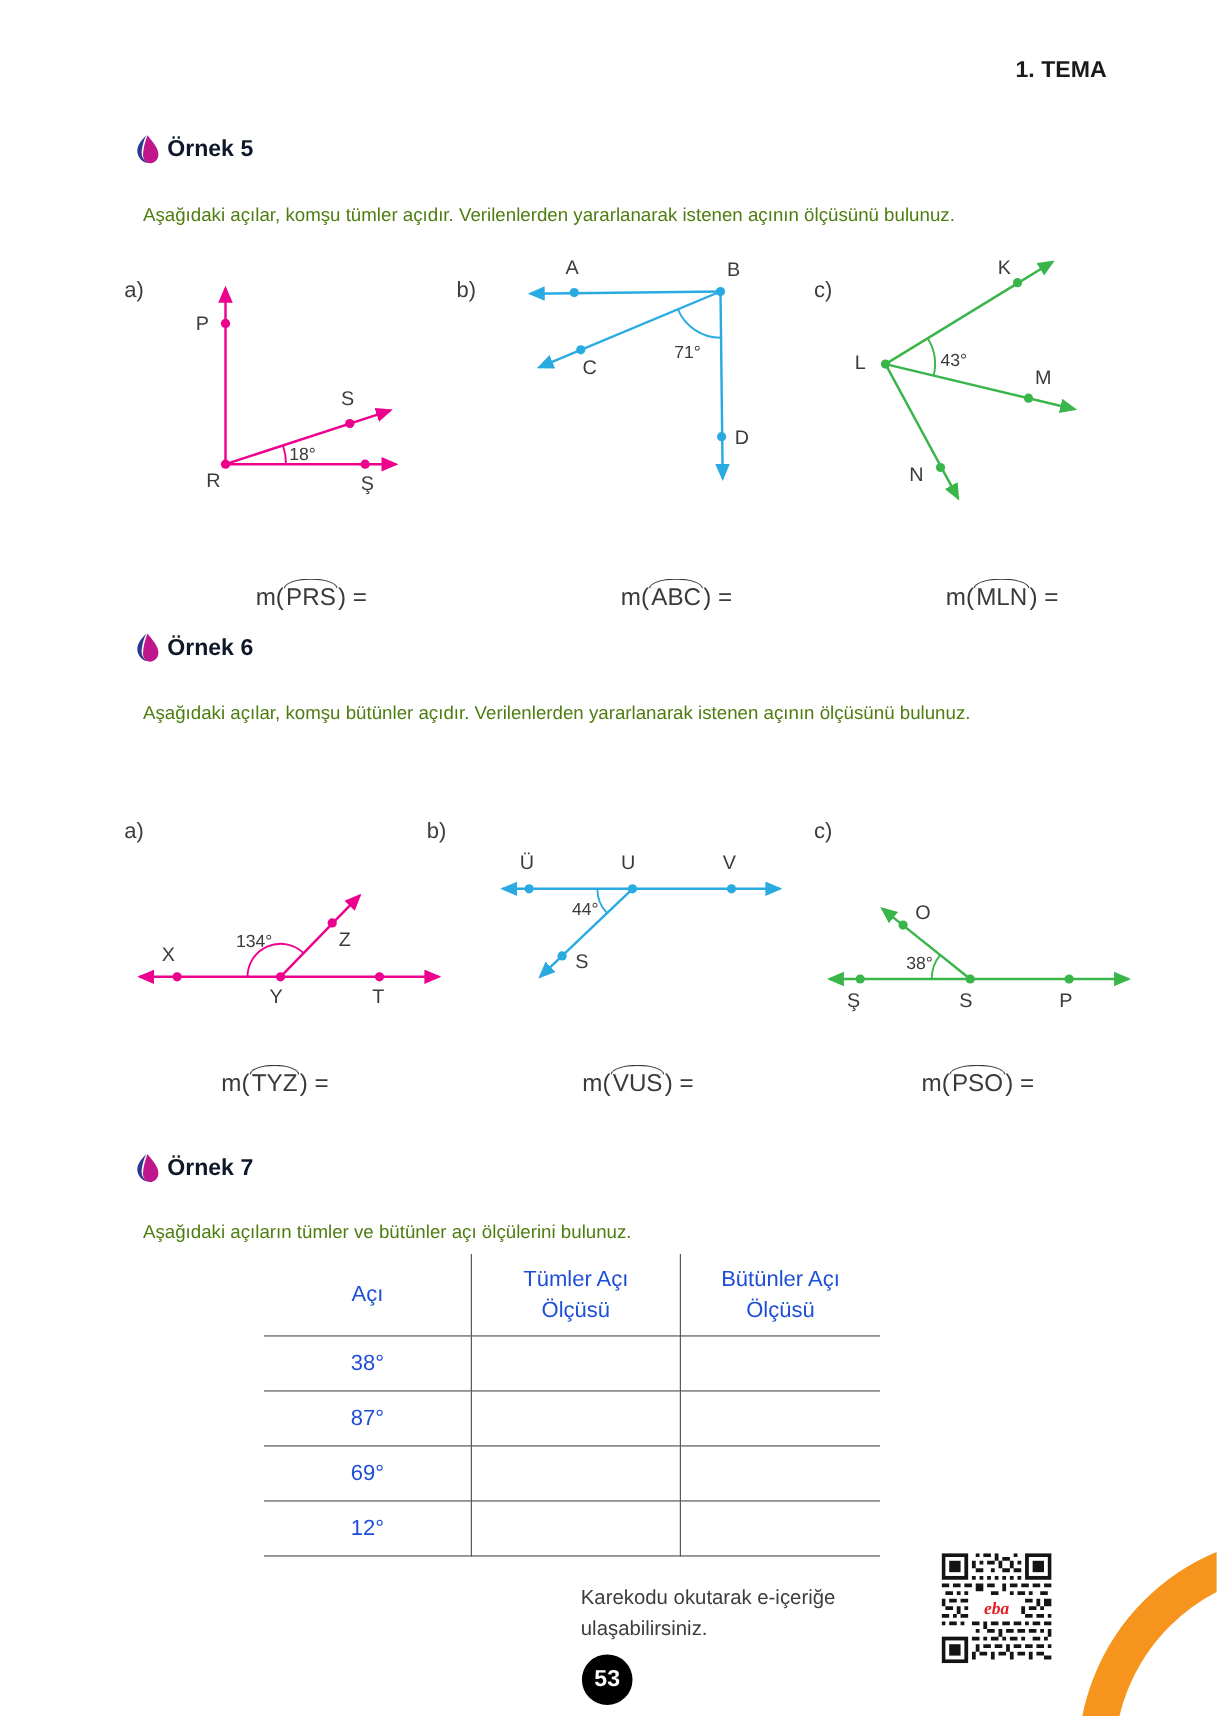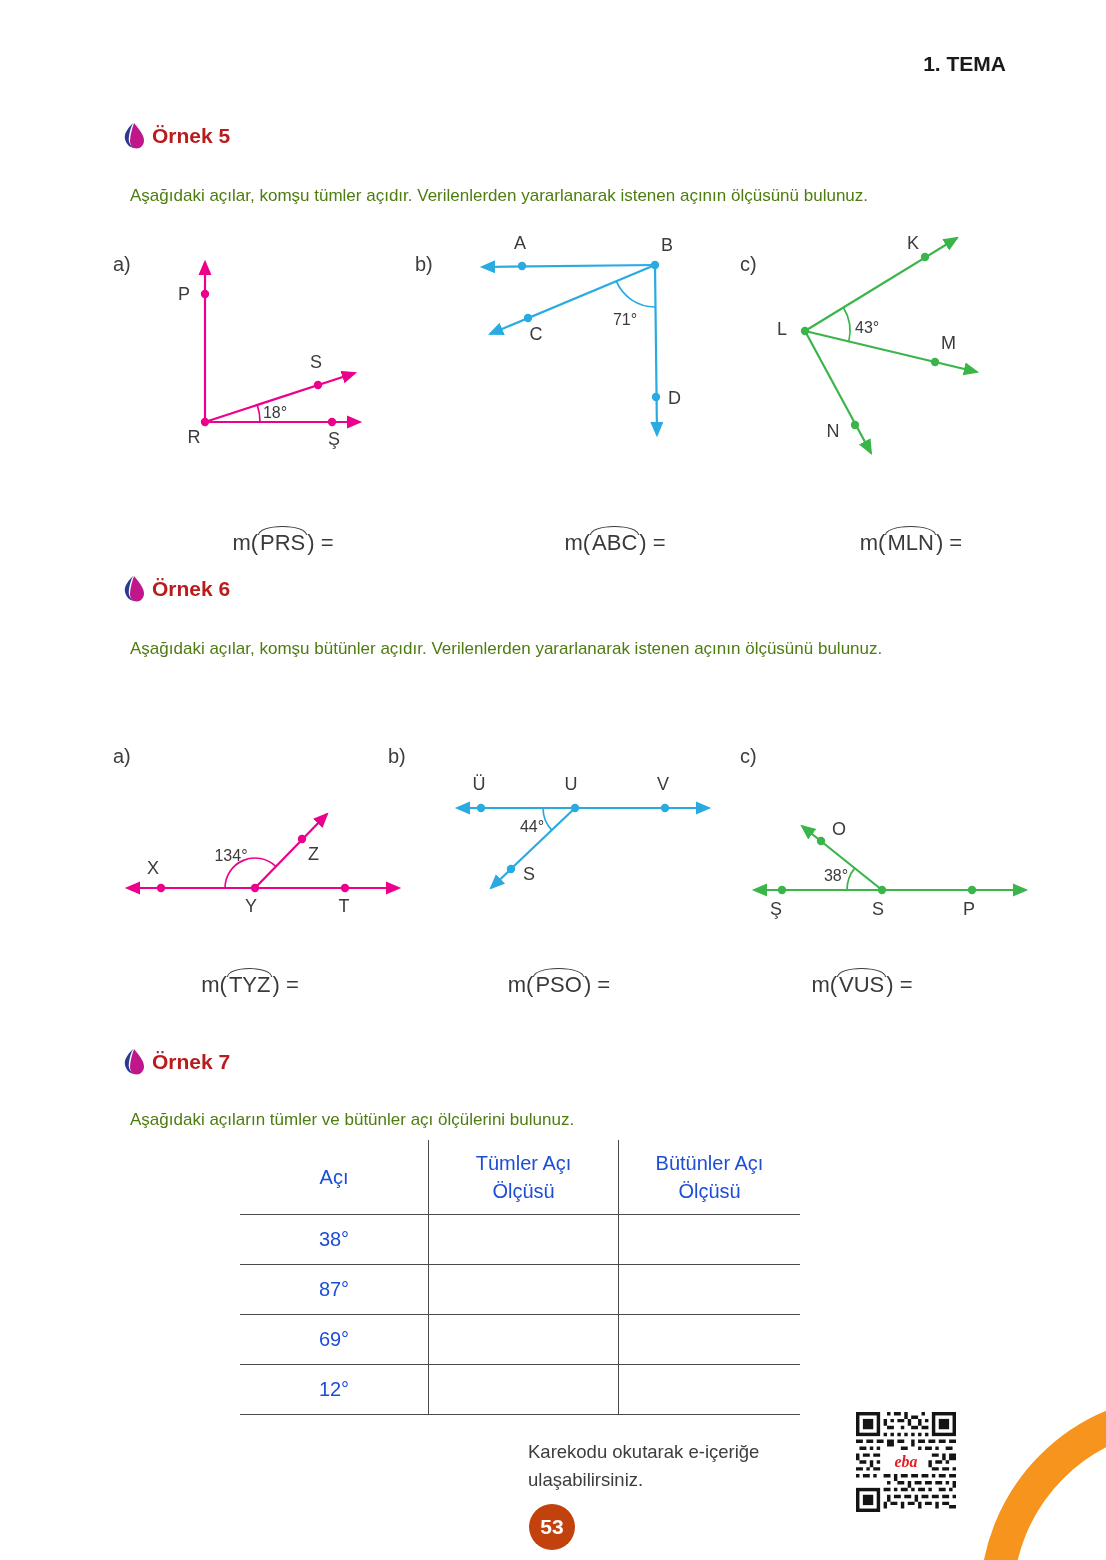--- a/index.html
+++ b/index.html
@@ -6,21 +6,21 @@
   .page{position:relative;width:1106px;height:1560px;background:#ffffff;overflow:hidden;
         font-family:"Liberation Sans",sans-serif;color:#3b3b3b;}
   .tema-header{position:absolute;top:52px;right:100px;font-size:21px;font-weight:700;color:#1a1a1a;text-align:center;}
 
   .ornek{position:absolute;left:100px;width:912px;}
   #ornek5{top:122px;height:445px;}
   #ornek6{top:575px;height:455px;}
   #ornek7{top:1048px;height:380px;}
 
   .ornek-head{position:absolute;top:0;left:22px;display:flex;align-items:center;gap:4px;}
-  .ornek-title{font-size:21px;font-weight:700;color:#b91c1c;}
+  .ornek-title{font-size:21px;font-weight:700;color:#0f172a;}
   .drop-icon{display:inline-block;width:26px;height:27px;}
 
   .desc{position:absolute;top:44px;left:14px;width:896px;margin:16px;
         font-size:17px;line-height:1.62;color:#4d7c0f;}
   #ornek7 .desc{top:42px;}
 
   .fig-row,.ans-row{position:absolute;left:0;display:flex;width:912px;}
   #ornek5 .fig-row{top:101px;}
   #ornek5 .ans-row{top:385px;margin-top:23px;}
   #ornek6 .fig-row{top:170px;}
@@ -46,21 +46,21 @@
         grid-template-columns:188px 190px 182px;font-size:20px;color:#1d4ed8;}
   .angle-table>div{display:flex;align-items:center;justify-content:center;}
   .angle-table .th{height:74px;border-bottom:1.7px solid #4a4a4a;flex-direction:column;line-height:1.4;}
   .angle-table .td{height:49px;border-bottom:1.7px solid #4a4a4a;}
   .angle-table .vline{border-left:1.7px solid #4a4a4a;}
 
   .qr-caption{position:absolute;top:1438px;right:258px;width:320px;
         font-size:18.5px;line-height:1.5;color:#3d3d3d;}
   .qr{position:absolute;left:856px;top:1412px;width:100px;height:100px;}
   .page-badge{position:absolute;left:529px;top:1504px;width:46px;height:46px;border-radius:50%;
-        background:#c2410c;color:#fff;font-size:21px;font-weight:700;
+        background:#000000;color:#fff;font-size:21px;font-weight:700;
         display:flex;align-items:center;justify-content:center;}
   .corner-arc{position:absolute;left:980px;top:1395px;width:344px;height:344px;
         border:33px solid #f7941d;border-radius:50%;box-sizing:content-box;}
 </style>
 </head>
 <body>
 
 <div class="page">
 
   <div class="tema-header">1. TEMA</div>
@@ -241,22 +241,22 @@
           <text x="138" y="130" text-anchor="middle">S</text>
           <text x="229" y="130" text-anchor="middle">P</text>
           <text x="92" y="50" text-anchor="start">O</text>
           <text class="ang" x="96" y="96" text-anchor="middle">38°</text>
         </svg>
       </div>
     </div>
 
     <div class="ans-row">
       <div class="ans-col c1"><span class="ans"><span>m(</span><span class="overarc">TYZ</span><span>) =</span></span></div>
+      <div class="ans-col c2"><span class="ans" style="transform:translateX(15px)"><span>m(</span><span class="overarc">VUS</span><span>) =</span></span></div>
       <div class="ans-col c3"><span class="ans" style="transform:translateX(18px)"><span>m(</span><span class="overarc">PSO</span><span>) =</span></span></div>
-      <div class="ans-col c2"><span class="ans" style="transform:translateX(15px)"><span>m(</span><span class="overarc">VUS</span><span>) =</span></span></div>
     </div>
   </section>
 
   <section class="ornek" id="ornek7">
     <div class="ornek-head">
       <span class="drop-icon">
         <svg width="26" height="27" viewBox="0 0 26 27">
           <path d="M11 1 C 5 7 2 12 3 17 C 4 22 8 26 13 26 C 8 24 6 20 7 14 C 7.8 9.5 9 4.5 11 1 Z" fill="#2b3990"></path>
           <path d="M12 1 C 17 7 22 13 22 18.5 C 22 23 18.5 26.5 14.5 26.5 C 10.5 26.5 8 23 8 19 C 8 13.5 10 7 12 1 Z" fill="#c0168c"></path>
         </svg>

